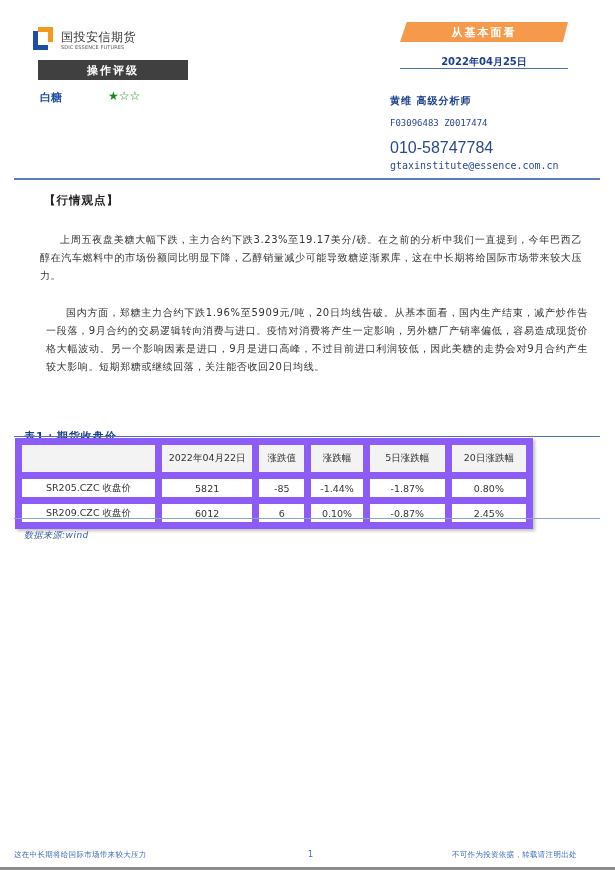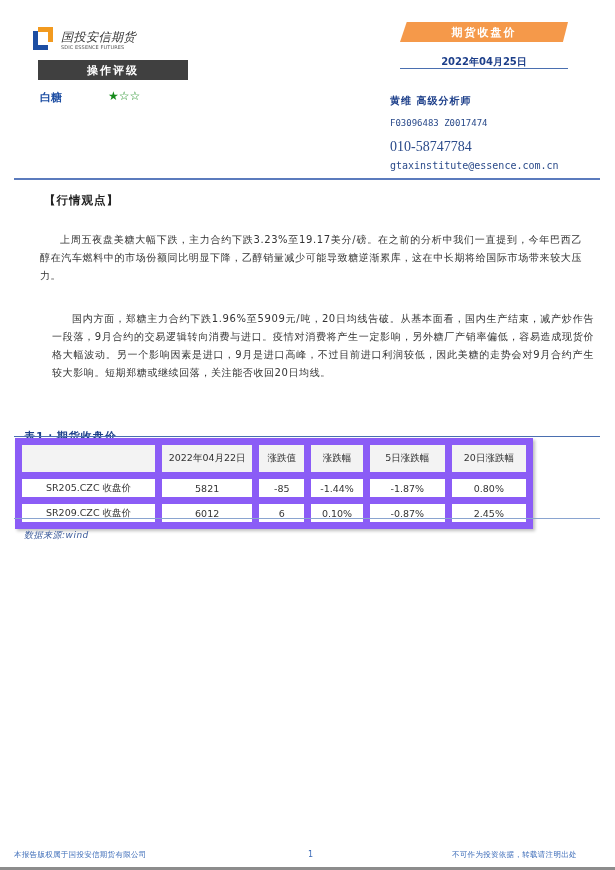--- a/index.html
+++ b/index.html
@@ -15,21 +15,21 @@
     .logo { left: 33px; top: 27px; width: 110px; height: 24px; }
     .logo-mark { position: absolute; left: 0; top: 0; width: 20px; height: 24px; }
     .logo-mark .blue-l {
       position: absolute; left: 0; top: 4px; width: 15px; height: 19px;
       border-left: 5px solid #1d4ea3; border-bottom: 5px solid #1d4ea3; box-sizing: border-box;
     }
     .logo-mark .orange-r {
       position: absolute; left: 5px; top: 0; width: 15px; height: 15px;
       border-top: 5px solid #f29a1f; border-right: 5px solid #f29a1f; box-sizing: border-box;
     }
-    .logo-cn { position: absolute; left: 28px; top: 2px; font-size: 12px; color: #333; letter-spacing: 0.5px; white-space: nowrap; font-style: italic; }
+    .logo-cn { position: absolute; left: 28px; top: 2px; font-size: 12px; color: #333; letter-spacing: 0.5px; white-space: nowrap; }
     .logo-en { position: absolute; left: 28px; top: 17px; font-size: 5px; color: #555; letter-spacing: 0.1px; white-space: nowrap; }
 
     
     .rating-bar {
       left: 38px; top: 60px; width: 150px; height: 20px;
       background: #404040; color: #fff; font-size: 11px; font-weight: bold;
       display: flex; align-items: center; justify-content: center; letter-spacing: 2px;
     }
     .commodity { left: 40px; top: 90px; font-size: 11px; color: #1d4ea3; font-weight: bold; }
     .stars { left: 108px; top: 89px; font-size: 12px; color: #168a1b; letter-spacing: 0px; }
@@ -40,21 +40,21 @@
       background: #f5994a; color: #fff; font-size: 11px; font-weight: bold;
       display: flex; align-items: center; justify-content: center; letter-spacing: 2px;
       clip-path: polygon(4% 0, 100% 0, 97% 100%, 0 100%);
     }
     .report-date { left: 400px; top: 55px; width: 168px; text-align: center; font-size: 10px; font-weight: bold; color: #1d3f8a; }
     .date-line { left: 400px; top: 68px; width: 168px; height: 1px; background: #4a6fb0; }
 
     
     .analyst { left: 390px; top: 94px; font-size: 10px; color: #1d3f8a; font-weight: bold; letter-spacing: 1px; }
     .license { left: 390px; top: 118px; font-size: 9px; color: #2a4a8a; font-family: "DejaVu Sans Mono", monospace; }
-    .phone { left: 390px; top: 139px; font-size: 14px; color: #2a4a8a; font-family: Liberation Serif, serif; }
+    .phone { left: 390px; top: 139px; font-size: 16px; color: #2a4a8a; font-family: Liberation Sans, sans-serif; }
     .email { left: 390px; top: 160px; font-size: 10px; color: #2a4a8a; font-family: "DejaVu Sans Mono", monospace; }
     .header-rule { left: 14px; top: 178px; width: 586px; height: 2px; background: #5b7bbd; }
 
     
     .section-title { left: 44px; top: 193px; font-size: 11.5px; color: #222; font-weight: bold; letter-spacing: 1px; }
 
     
     .para {
       left: 40px; width: 542px; font-size: 10px; line-height: 18px; color: #333;
       text-indent: 2em; text-align: justify; letter-spacing: 0.6px;
@@ -102,33 +102,33 @@
     <div class="orange-r"></div>
   </div>
   <div class="logo-cn">国投安信期货</div>
   <div class="logo-en">SDIC ESSENCE FUTURES</div>
 </div>
 
 <div class="abs rating-bar">操作评级</div>
 <div class="abs commodity">白糖</div>
 <div class="abs stars">★☆☆</div>
 
-<div class="abs report-tag">期货收盘价</div>
+<div class="abs report-tag">从基本面看</div>
 <div class="abs report-date">2022年04月25日</div>
 <div class="abs date-line"></div>
 
 <div class="abs analyst">黄维  高级分析师</div>
 <div class="abs license">F03096483 Z0017474</div>
 <div class="abs phone">010-58747784</div>
 <div class="abs email">gtaxinstitute@essence.com.cn</div>
 <div class="abs header-rule"></div>
 
 <div class="abs section-title">【行情观点】</div>
 <p class="abs para para1" style="margin:0">上周五夜盘美糖大幅下跌，主力合约下跌3.23%至19.17美分/磅。在之前的分析中我们一直提到，今年巴西乙醇在汽车燃料中的市场份额同比明显下降，乙醇销量减少可能导致糖逆渐累库，这在中长期将给国际市场带来较大压力。</p>
-<p class="abs para para2" style="margin:12px">国内方面，郑糖主力合约下跌1.96%至5909元/吨，20日均线告破。从基本面看，国内生产结束，减产炒作告一段落，9月合约的交易逻辑转向消费与进口。疫情对消费将产生一定影响，另外糖厂产销率偏低，容易造成现货价格大幅波动。另一个影响因素是进口，9月是进口高峰，不过目前进口利润较低，因此美糖的走势会对9月合约产生较大影响。短期郑糖或继续回落，关注能否收回20日均线。</p>
+<p class="abs para para2" style="margin:6px">国内方面，郑糖主力合约下跌1.96%至5909元/吨，20日均线告破。从基本面看，国内生产结束，减产炒作告一段落，9月合约的交易逻辑转向消费与进口。疫情对消费将产生一定影响，另外糖厂产销率偏低，容易造成现货价格大幅波动。另一个影响因素是进口，9月是进口高峰，不过目前进口利润较低，因此美糖的走势会对9月合约产生较大影响。短期郑糖或继续回落，关注能否收回20日均线。</p>
 
 <div class="abs table-title">表1：期货收盘价</div>
 <div class="abs table-top-rule"></div>
 
 <table class="abs price-table">
   <thead>
     <tr>
       <th class="col0"></th>
       <th class="col1">2022年04月22日</th>
       <th class="col2">涨跌值</th>
@@ -153,16 +153,16 @@
       <td>0.10%</td>
       <td>-0.87%</td>
       <td>2.45%</td>
     </tr>
   </tbody>
 </table>
 
 <div class="abs table-bottom-rule"></div>
 <div class="abs source">数据来源:wind</div>
 
-<div class="abs footer-left">本报告版权属于国投安信期货有限公司</div>
+<div class="abs footer-left">这在中长期将给国际市场带来较大压力</div>
 <div class="abs footer-page">1</div>
 <div class="abs footer-right">不可作为投资依据，转载请注明出处</div>
 <div class="abs footer-rule"></div>
 
 </body></html>

